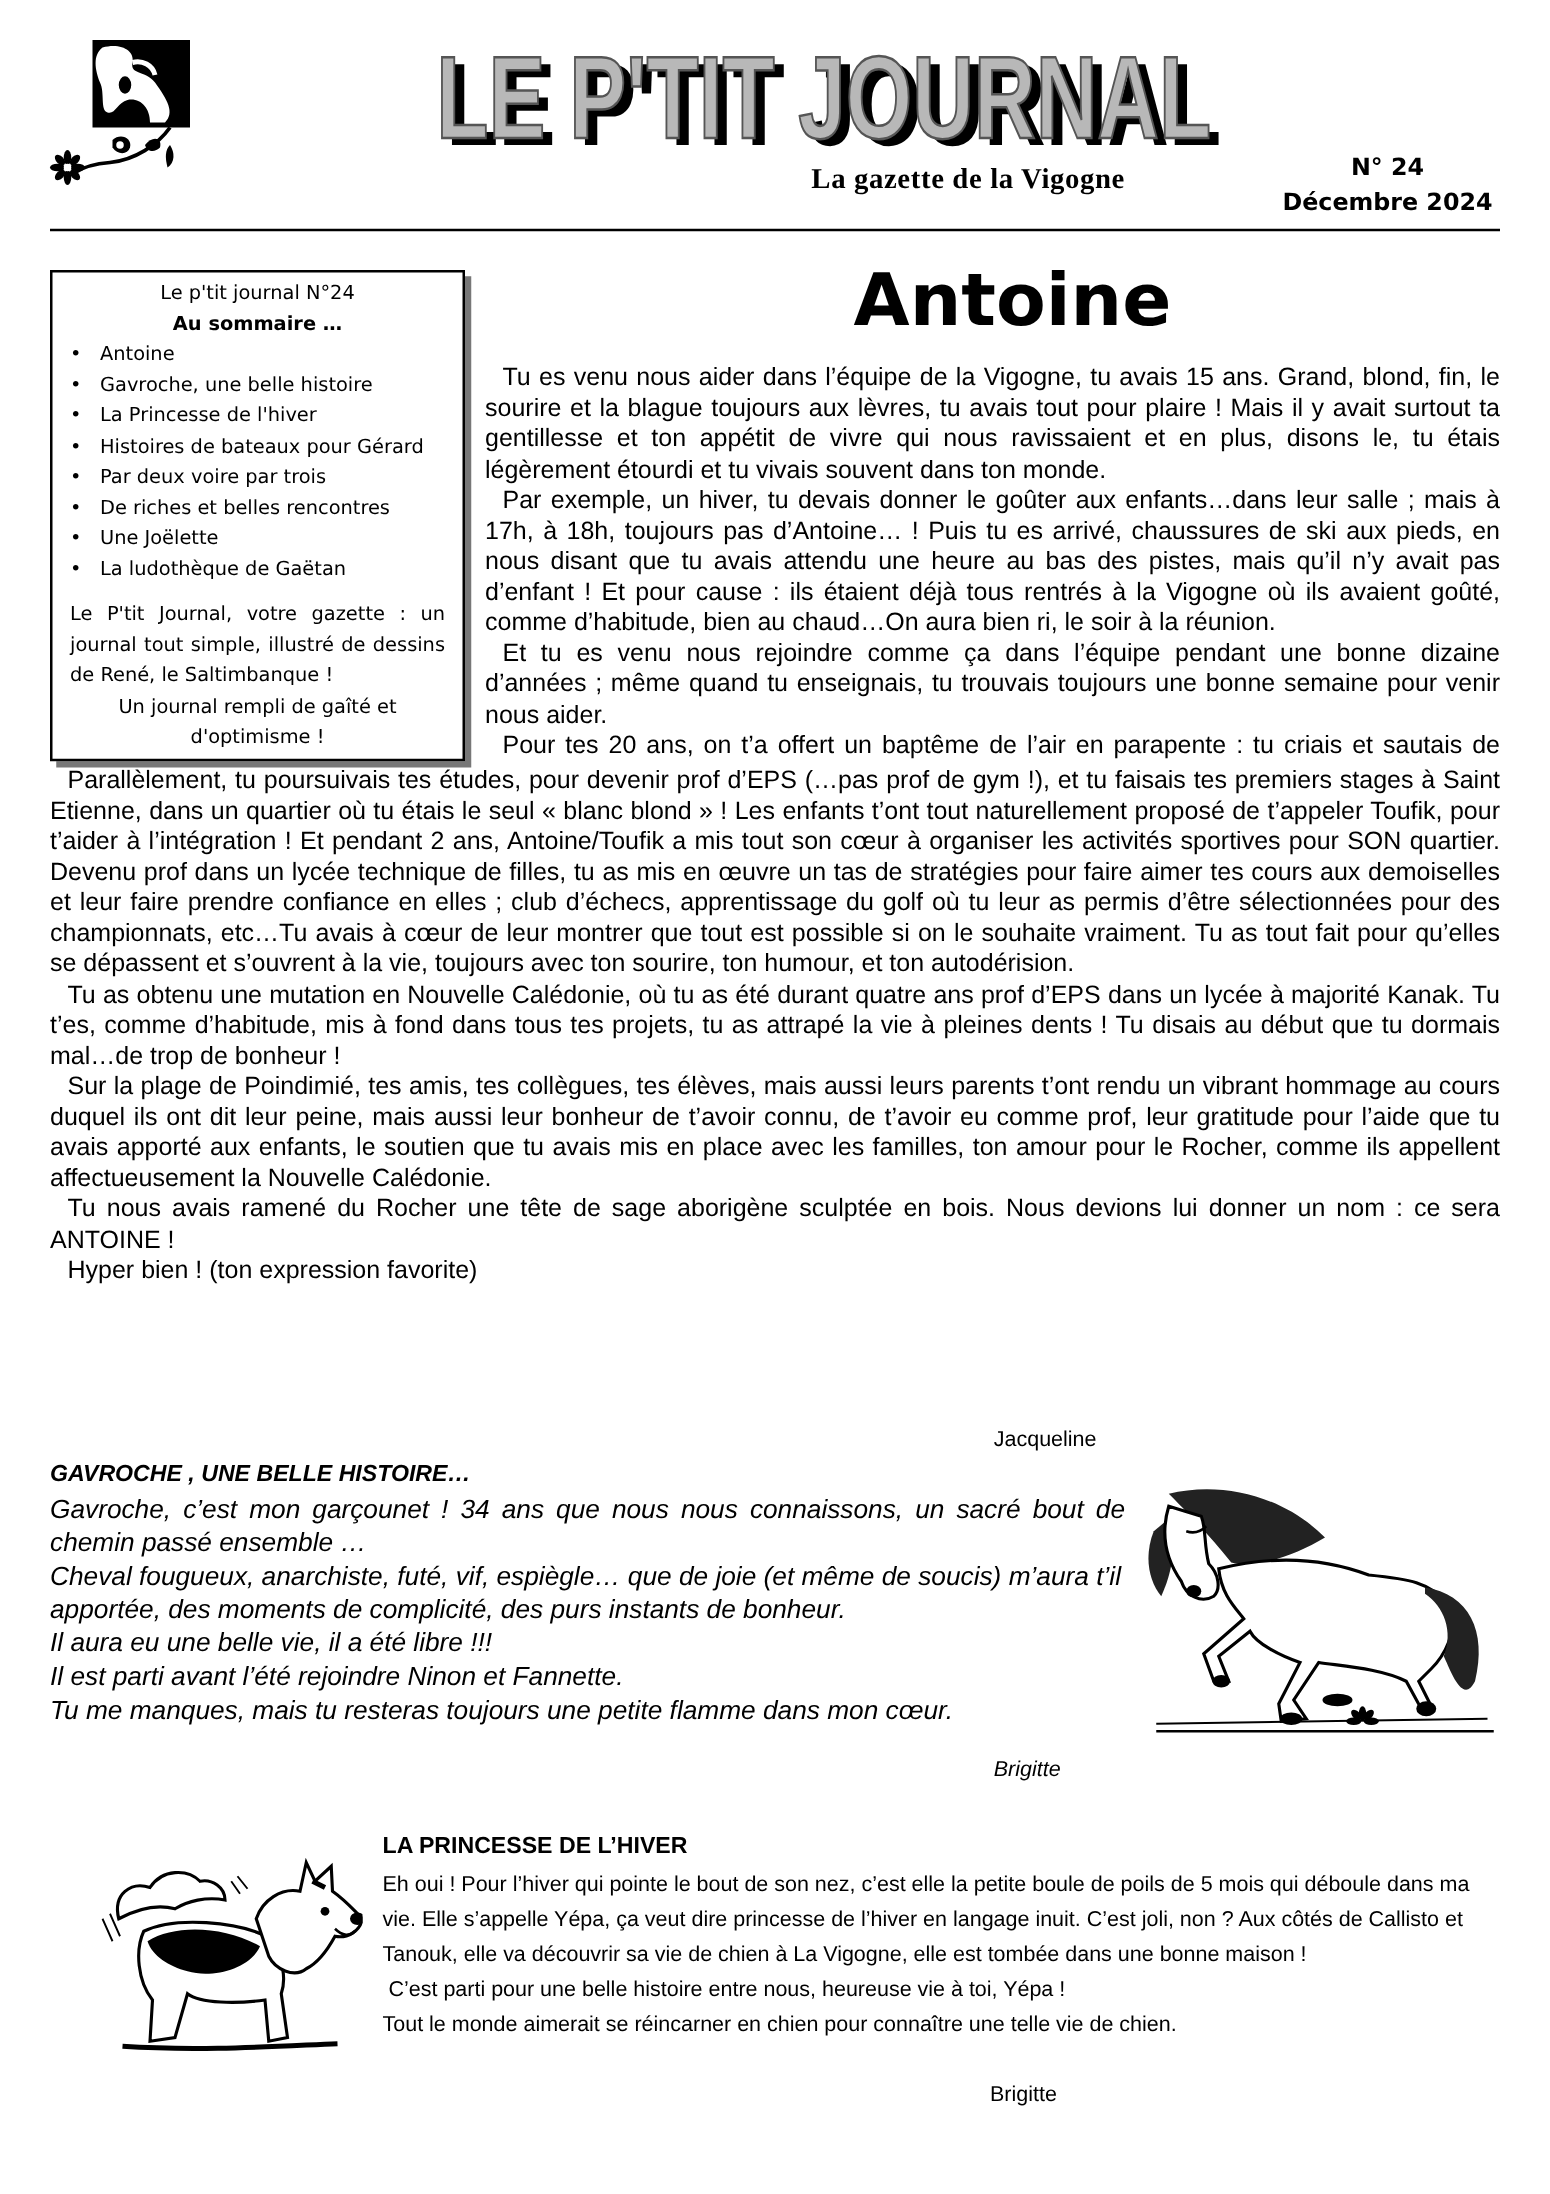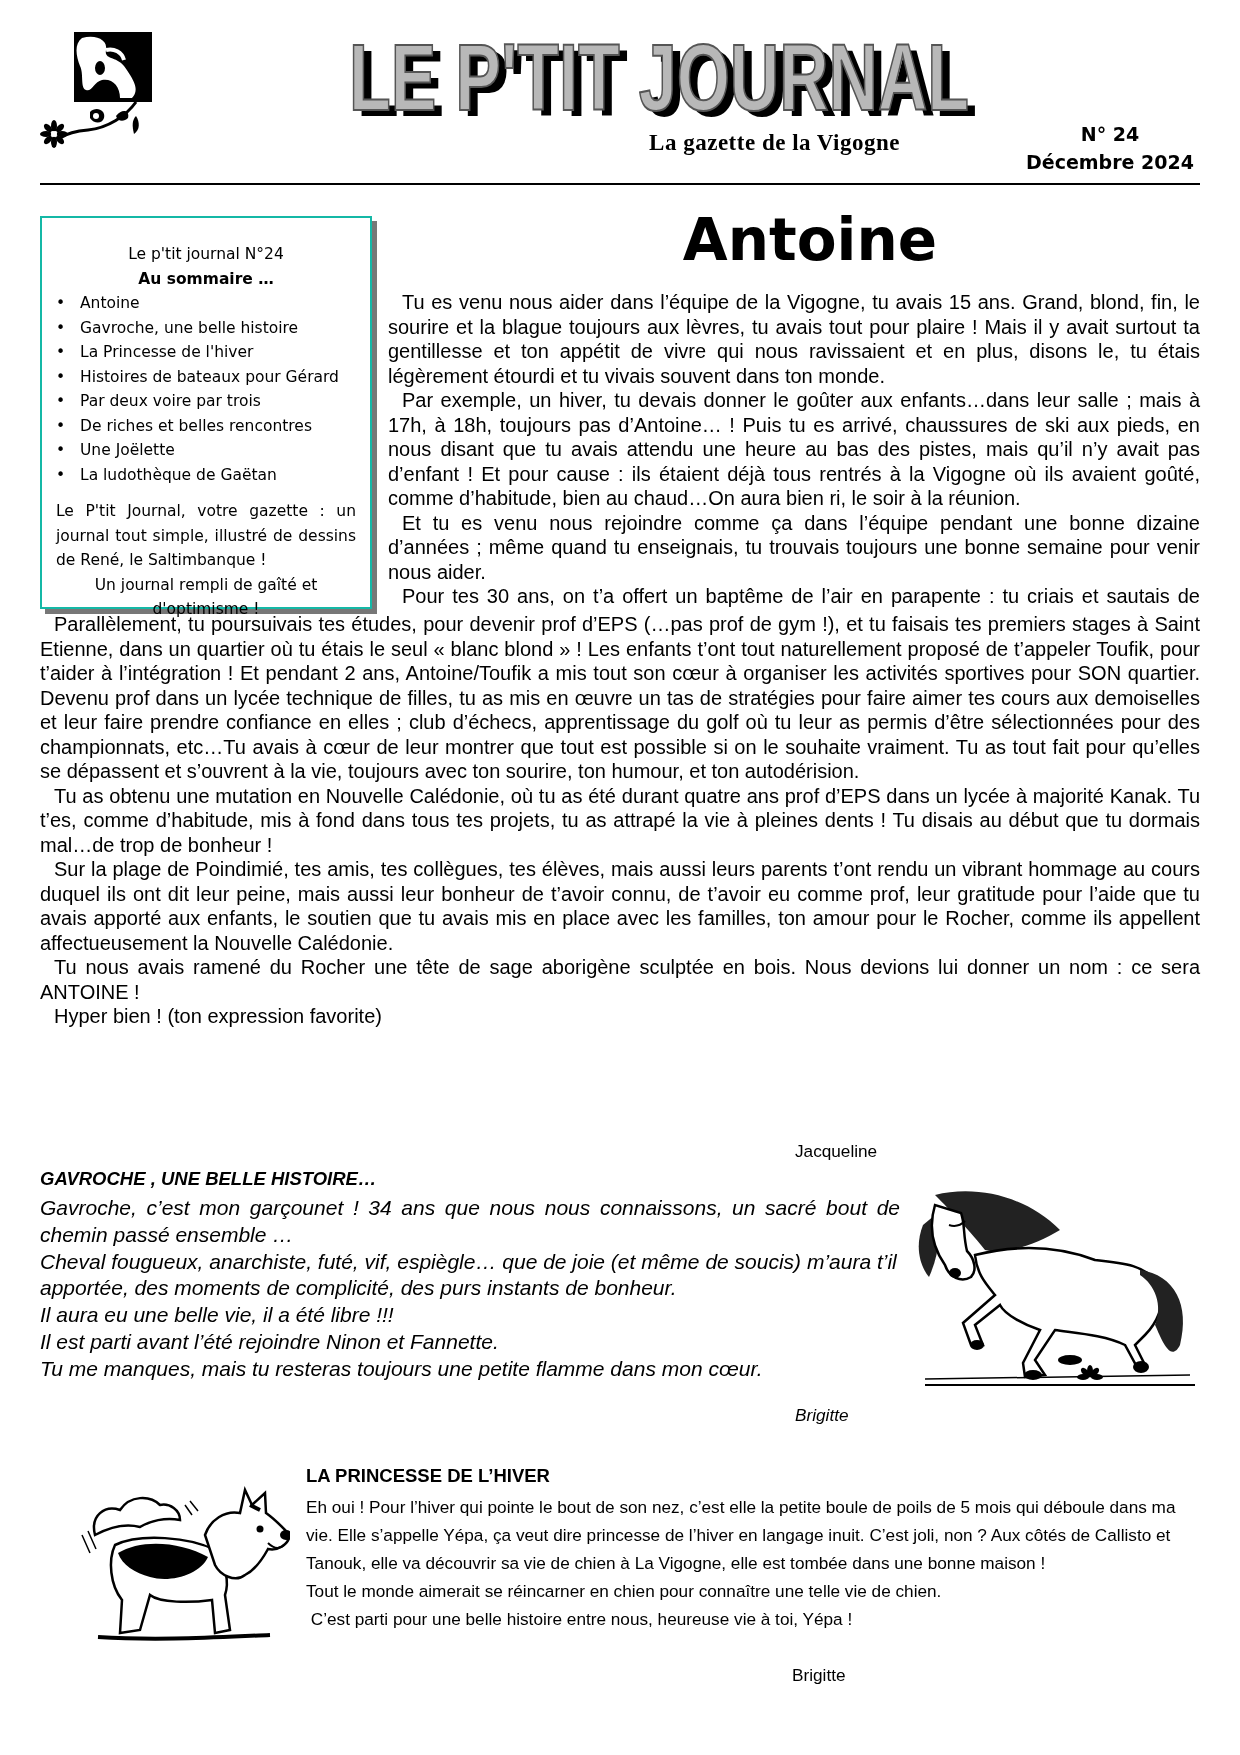--- a/index.html
+++ b/index.html
@@ -8,21 +8,21 @@
 
   
   #logo { left: 36px; top: 30px; width: 120px; height: 120px; }
   #masthead { left: 330px; top: 30px; width: 660px; height: 90px; }
   #masthead svg { width: 100%; height: 100%; }
   #subtitle { left: 440px; top: 130px; width: 460px; text-align: right; font-family: Liberation Serif, serif; font-size: 23px; font-weight: bold; letter-spacing: 0.5px; }
   #issue { left: 1010px; top: 120px; width: 200px; text-align: center; font-family: "DejaVu Sans", sans-serif; font-weight: bold; font-size: 19px; line-height: 28px; }
   #header-rule { left: 40px; top: 183px; width: 1160px; height: 0; border-top: 2px solid #000; }
 
   
-  #sommaire { left: 40px; top: 216px; width: 332px; height: 393px; border: 2px solid #14b8a6; box-shadow: 5px 5px 0 #777; font-family: "DejaVu Sans", sans-serif; font-size: 15.5px; line-height: 24.5px; box-sizing: border-box; padding: 24px 14px 0 14px; background: #fff; }
+  #sommaire { left: 40px; top: 216px; width: 332px; height: 393px; border: 2px solid #000000; box-shadow: 5px 5px 0 #777; font-family: "DejaVu Sans", sans-serif; font-size: 15.5px; line-height: 24.5px; box-sizing: border-box; padding: 4px 14px 0 14px; background: #fff; }
   #sommaire .c { text-align: center; }
   #sommaire .b { font-weight: bold; }
   #sommaire ul { margin: 0; padding: 0 0 0 24px; list-style: none; }
   #sommaire li { position: relative; padding-left: 0; }
   #sommaire li::before { content: "•"; position: absolute; left: -24px; }
   #sommaire .blurb { text-align: justify; text-align-last: left; margin-top: 12px; }
   #sommaire .blurb2 { text-align: center; }
 
   
   #antoine-title { left: 640px; top: 205px; width: 340px; text-align: center; font-family: "DejaVu Sans", sans-serif; font-weight: bold; font-size: 58px; line-height: 70px; }
@@ -104,21 +104,21 @@
   </ul>
   <div class="blurb">Le P'tit Journal, votre gazette : un journal tout simple, illustré de dessins de René, le Saltimbanque !</div>
   <div class="blurb2">Un journal rempli de gaîté et d'optimisme !</div>
 </div>
 
 <div class="abs" id="antoine-title">Antoine</div>
 <div class="abs article-text" id="antoine-top">
   <p>Tu es venu nous aider dans l’équipe de la Vigogne, tu avais 15 ans. Grand, blond, fin, le sourire et la blague toujours aux lèvres, tu avais tout pour plaire ! Mais il y avait surtout ta gentillesse et ton appétit de vivre qui nous ravissaient et en plus, disons le, tu étais légèrement étourdi et tu vivais souvent dans ton monde.</p>
   <p>Par exemple, un hiver, tu devais donner le goûter aux enfants…dans leur salle ; mais à 17h, à 18h, toujours pas d’Antoine… ! Puis tu es arrivé, chaussures de ski aux pieds, en nous disant que tu avais attendu une heure au bas des pistes, mais qu’il n’y avait pas d’enfant ! Et pour cause : ils étaient déjà tous rentrés à la Vigogne où ils avaient goûté, comme d’habitude, bien au chaud…On aura bien ri, le soir à la réunion.</p>
   <p>Et tu es venu nous rejoindre comme ça dans l’équipe pendant une bonne dizaine d’années ; même quand tu enseignais, tu trouvais toujours une bonne semaine pour venir nous aider.</p>
-  <p style="text-align-last: justify;">Pour tes 30 ans, on t’a offert un baptême de l’air en parapente : tu criais et sautais de</p>
+  <p style="text-align-last: justify;">Pour tes 20 ans, on t’a offert un baptême de l’air en parapente : tu criais et sautais de</p>
 </div>
 <div class="abs article-text" id="antoine-main">
   <p>Parallèlement, tu poursuivais tes études, pour devenir prof d’EPS (…pas prof de gym !), et tu faisais tes premiers stages à Saint Etienne, dans un quartier où tu étais le seul « blanc blond » ! Les enfants t’ont tout naturellement proposé de t’appeler Toufik, pour t’aider à l’intégration ! Et pendant 2 ans,  Antoine/Toufik a mis tout son cœur à organiser les activités sportives pour SON quartier. Devenu prof dans un lycée technique de filles, tu as mis en œuvre un tas de stratégies pour faire aimer tes cours aux demoiselles et leur faire prendre confiance en elles ; club d’échecs, apprentissage du golf où tu leur as permis d’être sélectionnées pour des championnats, etc…Tu avais à cœur de leur montrer que tout est possible si on le souhaite vraiment. Tu as tout fait pour qu’elles se dépassent et s’ouvrent à la vie, toujours avec ton sourire, ton humour, et ton autodérision.</p>
   <p>Tu as obtenu une mutation en Nouvelle Calédonie, où tu as été durant quatre ans prof d’EPS dans un lycée à majorité Kanak. Tu t’es, comme d’habitude, mis à fond dans tous tes projets, tu as attrapé la vie à pleines dents ! Tu disais au début que tu dormais mal…de trop de bonheur !</p>
   <p>Sur la plage de Poindimié, tes amis, tes collègues, tes élèves, mais aussi leurs parents t’ont rendu un vibrant hommage au cours duquel ils ont dit leur peine, mais aussi leur bonheur de t’avoir connu, de t’avoir eu comme prof, leur gratitude pour l’aide que tu avais apporté aux enfants, le soutien que tu avais mis en place avec les familles, ton amour pour le Rocher, comme ils appellent affectueusement la Nouvelle Calédonie.</p>
   <p>Tu nous avais ramené du Rocher une tête de sage aborigène sculptée en bois. Nous devions lui donner un nom : ce sera ANTOINE !</p>
   <p>Hyper bien ! (ton expression favorite)</p>
 </div>
 <div class="sig" style="left:795px; top:1141px;">Jacqueline</div>
 
@@ -179,16 +179,16 @@
     <circle cx="220" cy="64" r="3.5" fill="#000"></circle>
     <ellipse cx="246" cy="70" rx="6" ry="5" fill="#000"></ellipse>
     <path d="M228 78 C234 84 240 84 244 80" stroke="#000" stroke-width="2" fill="none"></path>
     <path d="M210 40 L220 45" stroke="#000" stroke-width="4"></path>
   </svg>
 </div>
 
 <div class="abs" id="prin-title">LA PRINCESSE DE L’HIVER</div>
 <div class="abs" id="prin-text">
   <p>Eh oui ! Pour l’hiver qui pointe le bout de son nez, c’est elle la petite boule de poils de 5 mois qui déboule dans ma vie. Elle s’appelle Yépa, ça veut dire princesse de l’hiver en langage inuit. C’est joli, non ? Aux côtés de Callisto et Tanouk, elle va découvrir sa vie de chien à La Vigogne, elle est tombée dans une bonne maison !</p>
+  <p style="white-space:pre;"> C’est parti pour une belle histoire entre nous, heureuse vie à toi, Yépa !</p>
   <p>Tout le monde aimerait se réincarner en chien pour  connaître une telle vie de chien.</p>
-  <p style="white-space:pre;"> C’est parti pour une belle histoire entre nous, heureuse vie à toi, Yépa !</p>
 </div>
 <div class="sig" id="prin-sig">Brigitte</div>
 
 </body></html>

